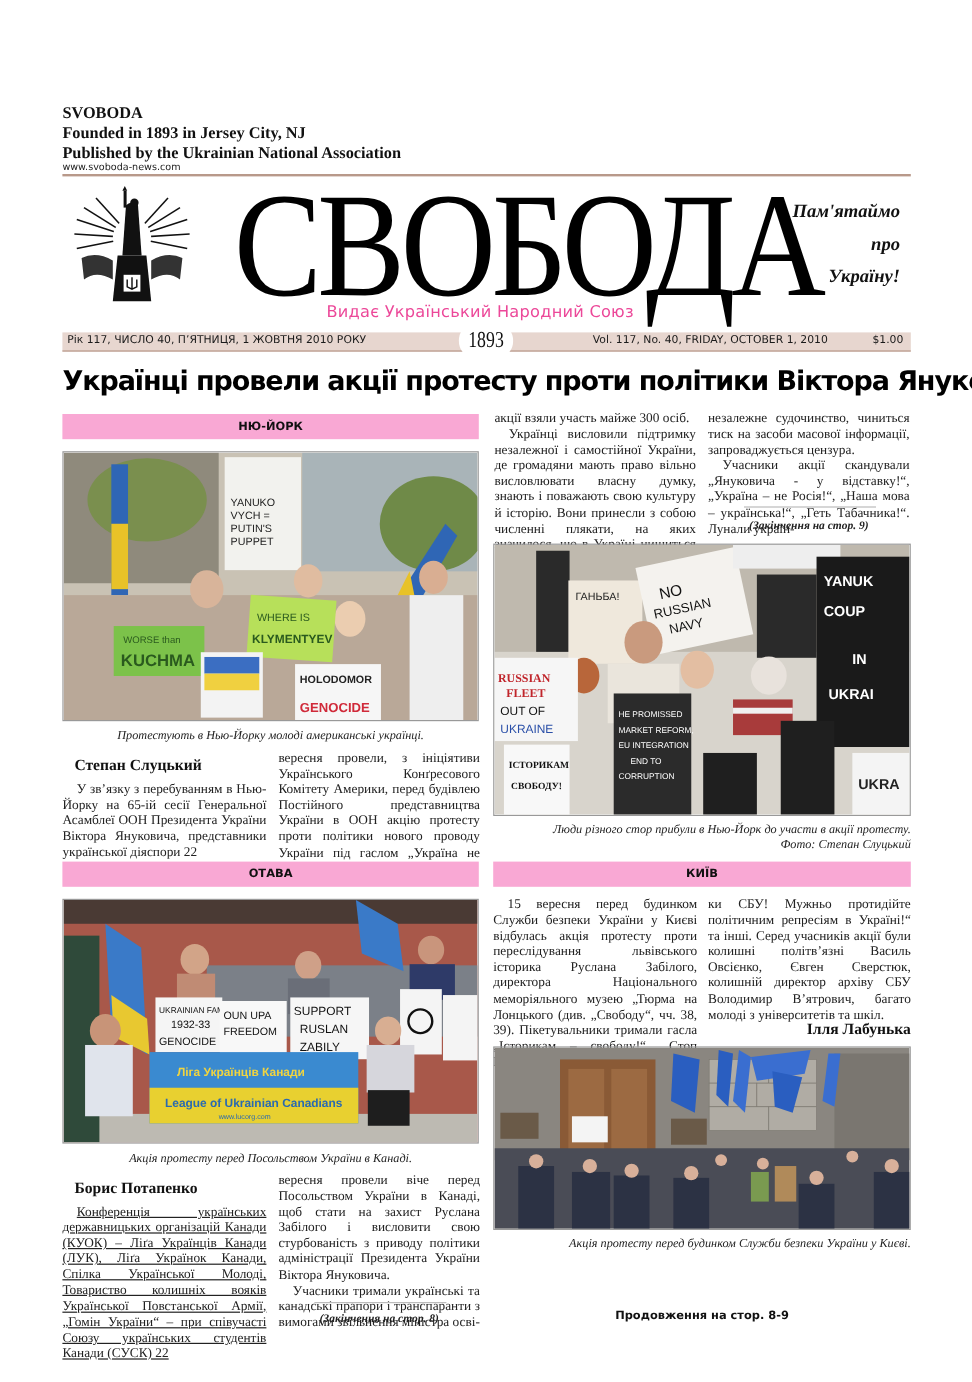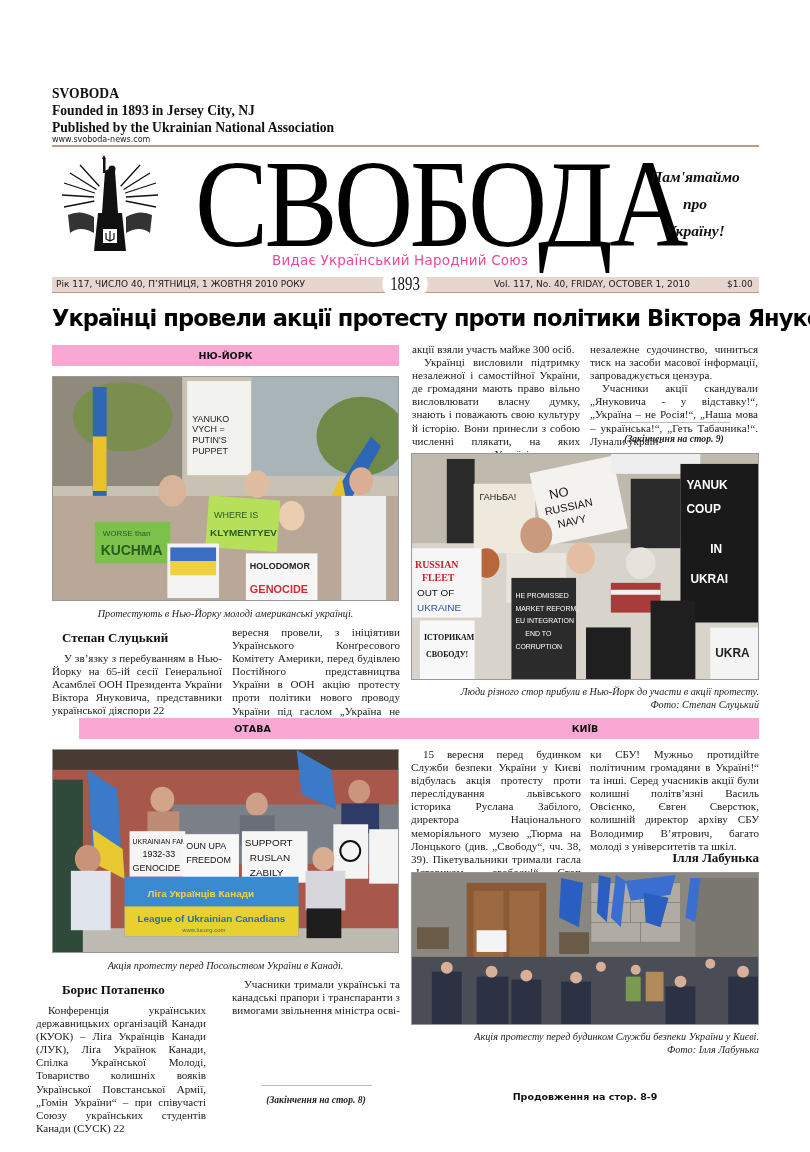--- a/index.html
+++ b/index.html
@@ -9,21 +9,21 @@
 
   
   .meta-block { left: 52px; top: 57px; font-family: "Liberation Serif", serif; font-weight: bold; font-size: 13.6px; line-height: 17px; color: #111; margin-top: 28px; }
   .website { left: 52px; top: 135px; font-family: "DejaVu Sans", sans-serif; font-size: 8px; color: #222; }
   .rule-top { left: 52px; top: 145px; width: 707px; height: 2px; background: #b8998a; }
 
   
   .logo { left: 58px; top: 153px; width: 104px; height: 100px; }
   .title { left: 195px; top: 142px; width: 420px; height: 120px; font-family: "Liberation Serif", serif; font-size: 118px; line-height: 120px; letter-spacing: -4px; transform: scaleY(1.05) scaleX(0.93); transform-origin: left top; color: #000; font-weight: normal; }
   .publisher { left: 272px; top: 252px; font-family: "DejaVu Sans", sans-serif; font-size: 13.5px; color: #ec4899; letter-spacing: 0.2px; }
-  .motto { left: 640px; top: 163px; width: 110px; text-align: center; font-family: "Liberation Serif", serif; font-style: italic; font-weight: bold; font-size: 15.5px; line-height: 27px; color: #111; }
+  .motto { left: 640px; top: 163px; width: 110px; text-align: right; font-family: "Liberation Serif", serif; font-style: italic; font-weight: bold; font-size: 15.5px; line-height: 27px; color: #111; }
 
   
   .date-band { left: 52px; top: 277px; width: 707px; height: 16px; background: #e7d6cf; border-bottom: 1px solid #b8998a; }
   .date-ua { left: 56px; top: 279px; font-family: "DejaVu Sans", sans-serif; font-size: 9px; color: #1a1a1a; }
   .date-en { left: 494px; top: 279px; font-family: "DejaVu Sans", sans-serif; font-size: 9px; color: #1a1a1a; }
   .price { left: 727px; top: 279px; font-family: "DejaVu Sans", sans-serif; font-size: 9px; color: #1a1a1a; }
   .year-badge { left: 376px; top: 271px; width: 58px; height: 26px; background: #ffffff; border-radius: 13px; text-align: center; font-family: "Liberation Serif", serif; font-size: 19px; line-height: 26px; color: #111; transform: scaleX(0.78); }
 
   
   .headline { left: 52px; top: 305px; width: 710px; font-family: "DejaVu Sans", sans-serif; font-weight: bold; font-size: 22.5px; letter-spacing: -0.9px; color: #000; white-space: nowrap; }
@@ -201,21 +201,21 @@
       <rect x="240" y="148" width="45" height="79" fill="#1f1f1f"></rect>
     <rect x="300" y="175" width="48" height="52" fill="#f4f4f4"></rect>
     <text x="305" y="205" font-size="12" font-weight="bold" font-family="Liberation Sans, sans-serif" fill="#222">UKRA</text>
   </svg>
 </div>
 <div class="abs caption" style="left:411px;top:685px;width:348px;text-align:right;">
   <div>Люди різного стор прибули в Нью-Йорк до участи в акції протесту.</div>
   <div>Фото: Степан Слуцький</div>
 </div>
 
-<div class="abs section-bar" style="left:52px;top:718px;width:347px;margin-left:27px;">ОТАВА</div>
+<div class="abs section-bar" style="left:52px;top:718px;width:347px;">ОТАВА</div>
 
 <div class="abs photo" style="left:52px;top:749px;width:347px;height:204px;">
   <svg viewBox="0 0 347 204" preserveAspectRatio="none">
     <rect width="347" height="204" fill="#a8584a"></rect>
     <rect x="0" y="0" width="347" height="20" fill="#4a3a34"></rect>
     <rect x="120" y="55" width="227" height="60" fill="#7b8088"></rect>
     <rect x="0" y="180" width="347" height="24" fill="#bdbab2"></rect>
     <rect x="0" y="30" width="30" height="174" fill="#2f4a3a"></rect>
     <path d="M35 20 L65 40 L70 130 L40 110 Z" fill="#3a7ac8"></path>
       <path d="M40 80 L70 100 L72 130 L42 115 Z" fill="#e8c830"></path>
@@ -248,36 +248,37 @@
     <text x="85" y="174" font-size="10" font-weight="bold" font-family="Liberation Sans, sans-serif" fill="#2a6ab0">League of Ukrainian Canadians</text>
     <text x="130" y="184" font-size="6" font-family="Liberation Sans, sans-serif" fill="#2a6ab0">www.lucorg.com</text>
     <ellipse cx="272" cy="110" rx="11" ry="12" fill="#d8ae92"></ellipse>
       <rect x="254" y="122" width="40" height="40" fill="#d6d6dc"></rect>
       <rect x="255" y="160" width="35" height="30" fill="#1e1e1e"></rect>
   </svg>
 </div>
 <div class="abs caption" style="left:52px;top:959px;width:347px;text-align:center;">Акція протесту перед Посольством України в Канаді.</div>
 
 <div class="abs byline" style="left:62px;top:982px;">Борис Потапенко</div>
-<div class="abs col" style="left:36px;top:1004px;width:170px;">
+<div class="abs col" style="left:52px;top:1004px;width:170px;text-decoration:underline;">
   <p>Конференція українських державницьких організацій Канади (КУОК) – Ліґа Українців Канади (ЛУК), Ліґа Українок Канади, Спілка Української Молоді, Товариство колишніх вояків Української Повстанської Армії, „Гомін України“ – при співучасті Союзу українських студентів Канади (СУСК) 22</p>
 </div>
 <div class="abs col" style="left:232px;top:978px;width:168px;">
+  <p class="noindent">вересня провели віче перед Посольством України в Канаді, щоб стати на захист Руслана Забілого і висловити свою стурбованість з приводу політики адміністрації Президента України Віктора Януковича.</p>
   <p>Учасники тримали українські та канадські прапори і транспаранти з вимогами звільнення міністра осві-</p>
 </div>
 <div class="abs cont-rule" style="left:262px;top:1085px;width:110px;"></div>
 <div class="abs cont" style="left:232px;top:1094px;width:168px;">(Закінчення на стор. 8)</div>
 
 <div class="abs section-bar" style="left:411px;top:718px;width:348px;">КИЇВ</div>
 
 <div class="abs col" style="left:411px;top:748px;width:170px;">
   <p>15 вересня перед будинком Служби безпеки України у Києві відбулась акція протесту проти переслідування львівського історика Руслана Забілого, директора Національного меморіяльного музею „Тюрма на Лонцького (див. „Свободу“, чч. 38, 39). Пікетувальники тримали гасла „Історикам – свободу!“, „Стоп КҐБ!“, „Працівни-</p>
 </div>
 <div class="abs col" style="left:590px;top:748px;width:169px;">
-  <p class="noindent">ки СБУ! Мужньо протидійте політичним громадяни в Україні!“ та інші. Серед учасників акції були колишні політв’язні Василь Овсієнко, Євген Сверстюк, колишній директор архіву СБУ Володимир В’ятрович, багато молоді з університетів та шкіл.</p>
+  <p class="noindent">ки СБУ! Мужньо протидійте політичним репресіям в Україні!“ та інші. Серед учасників акції були колишні політв’язні Василь Овсієнко, Євген Сверстюк, колишній директор архіву СБУ Володимир В’ятрович, багато молоді з університетів та шкіл.</p>
 </div>
 <div class="abs byline" style="left:590px;top:850px;width:169px;text-align:right;">Ілля Лабунька</div>
 
 <div class="abs photo" style="left:411px;top:872px;width:348px;height:153px;">
   <svg viewBox="0 0 348 153" preserveAspectRatio="none">
     <rect width="348" height="153" fill="#9c9890"></rect>
     <rect x="0" y="0" width="348" height="95" fill="#8a8680"></rect>
     <rect x="55" y="10" width="80" height="95" fill="#8a5a36"></rect>
     <rect x="62" y="18" width="30" height="80" fill="#9c6a42"></rect>
       <rect x="98" y="18" width="30" height="80" fill="#9c6a42"></rect>
@@ -318,15 +319,14 @@
       <circle cx="190" cy="95" r="5"></circle>
         <circle cx="225" cy="98" r="5"></circle>
         <circle cx="300" cy="92" r="5"></circle>
     </g>
     <rect x="215" y="105" width="15" height="25" fill="#7a9a50"></rect>
       <rect x="235" y="100" width="18" height="30" fill="#b08a5a"></rect>
   </svg>
 </div>
 <div class="abs caption" style="left:411px;top:1030px;width:348px;text-align:right;">
   <div>Акція протесту перед будинком Служби безпеки України у Києві.</div>
-  <div>Фото: Ілля Лабунька</div>
 </div>
 <div class="abs continued-bottom" style="left:411px;top:1091px;width:348px;">Продовження на стор. 8-9</div>
 
 </body></html>

